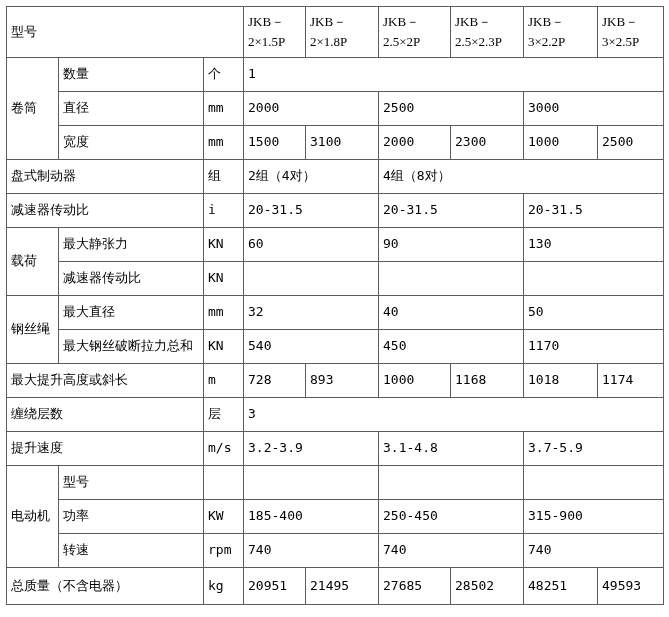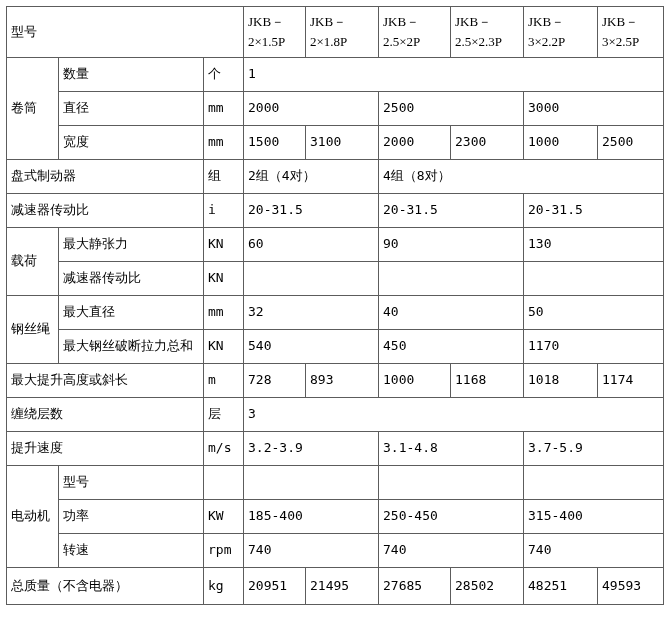--- a/index.html
+++ b/index.html
@@ -158,21 +158,21 @@
         <td></td>
         <td colspan="2"></td>
         <td colspan="2"></td>
         <td colspan="2"></td>
       </tr>
       <tr>
         <td>功率</td>
         <td>KW</td>
         <td colspan="2">185-400</td>
         <td colspan="2">250-450</td>
-        <td colspan="2">315-400</td>
+        <td colspan="2">315-900</td>
       </tr>
       <tr>
         <td>转速</td>
         <td>rpm</td>
         <td colspan="2">740</td>
         <td colspan="2">740</td>
         <td colspan="2">740</td>
       </tr>
       <tr>
         <td colspan="2">总质量（不含电器）</td>

